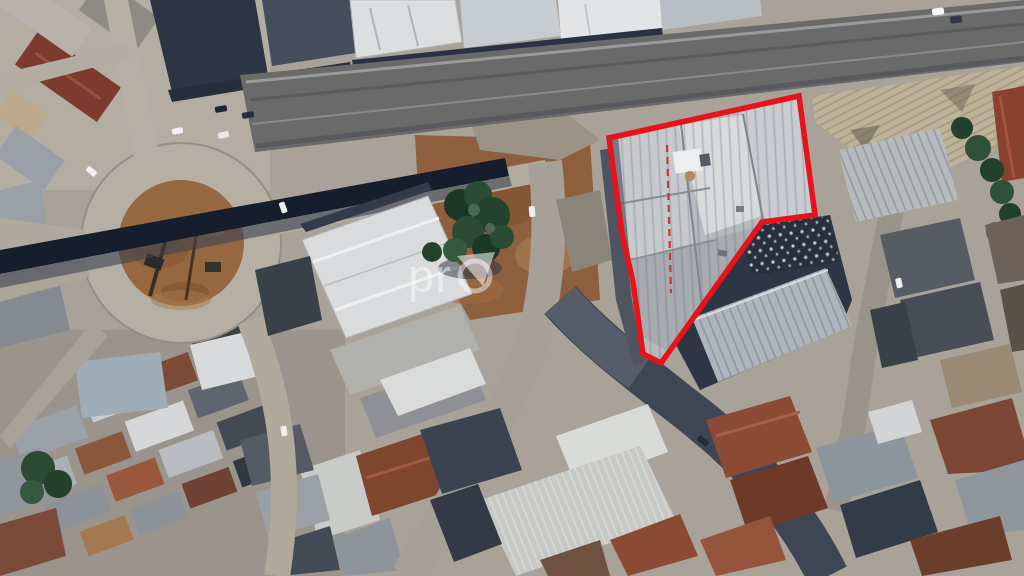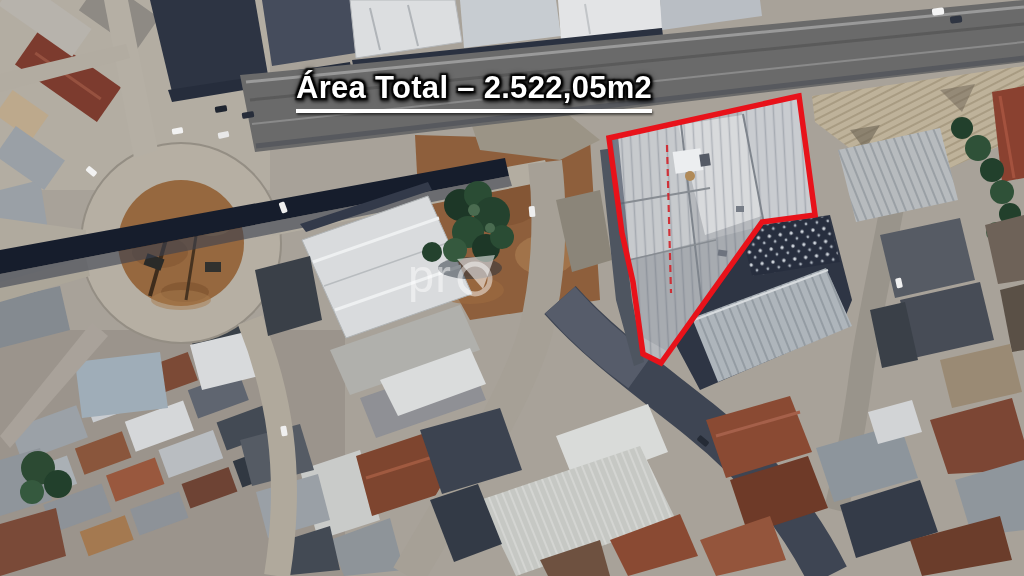--- a/index.html
+++ b/index.html
@@ -11,21 +11,21 @@
   .area-title{
     position:absolute;left:296px;top:70px;
     color:#fff;font-size:31px;font-weight:bold;letter-spacing:.3px;
     padding-bottom:3px;border-bottom:4px solid #fff;
     text-shadow:-2px -2px 2px #000,2px -2px 2px #000,-2px 2px 2px #000,2px 2px 2px #000,0 0 7px rgba(0,0,0,.85);
     filter:drop-shadow(1px 2px 1px rgba(0,0,0,.55));
     white-space:nowrap;z-index:30;
   }
   .watermark{
     position:absolute;left:408px;top:252px;z-index:25;
-    display:flex;align-items:flex-end;
+    display:flex;
     color:rgba(255,255,255,.48);font-size:47px;font-weight:normal;
     letter-spacing:1px;line-height:1;user-select:none;
   }
   .watermark .wm-part{display:block;padding-bottom:2px;}
   .watermark svg{display:block;margin:0 1px 4px 1px;}
 </style>
 </head>
 <body>
 
 <div class="stage">
@@ -287,21 +287,20 @@
       <circle cx="690" cy="176" r="5" fill="#b08a58"></circle>
       <rect x="718" y="250" width="9" height="6" fill="#6d737e" transform="rotate(8 722 253)"></rect>
       <rect x="736" y="206" width="8" height="6" fill="#767c86"></rect>
       <polygon points="609,138 618,136 632,280 642,352 635,354 624,283" fill="#586070" opacity=".75"></polygon>
     </g>
 
     <line stroke-width="2.2" stroke-dasharray="7 5" opacity=".9" x1="667" y1="145" x2="671" y2="293" stroke="#d2232a"></line>
     <polygon fill="none" stroke-width="5.5" stroke-linejoin="miter" points="799,96 609,138 622,233 633,282 643,354 661,363 762,222 815,215" stroke="#e8121a"></polygon>
   </svg>
 
-  <div class="area-title">Área Total – 2.522,05m2</div>
 
   <div class="watermark">
     <span class="wm-part">pr</span>
     <svg width="44" height="42" viewBox="0 0 44 42">
       <circle cx="22" cy="24" r="15" fill="none" stroke="rgba(255,255,255,.48)" stroke-width="5"></circle>
       <polygon points="4,4 42,0 30,34" fill="rgba(255,255,255,.55)"></polygon>
     </svg>
   </div>
 
 </div>

